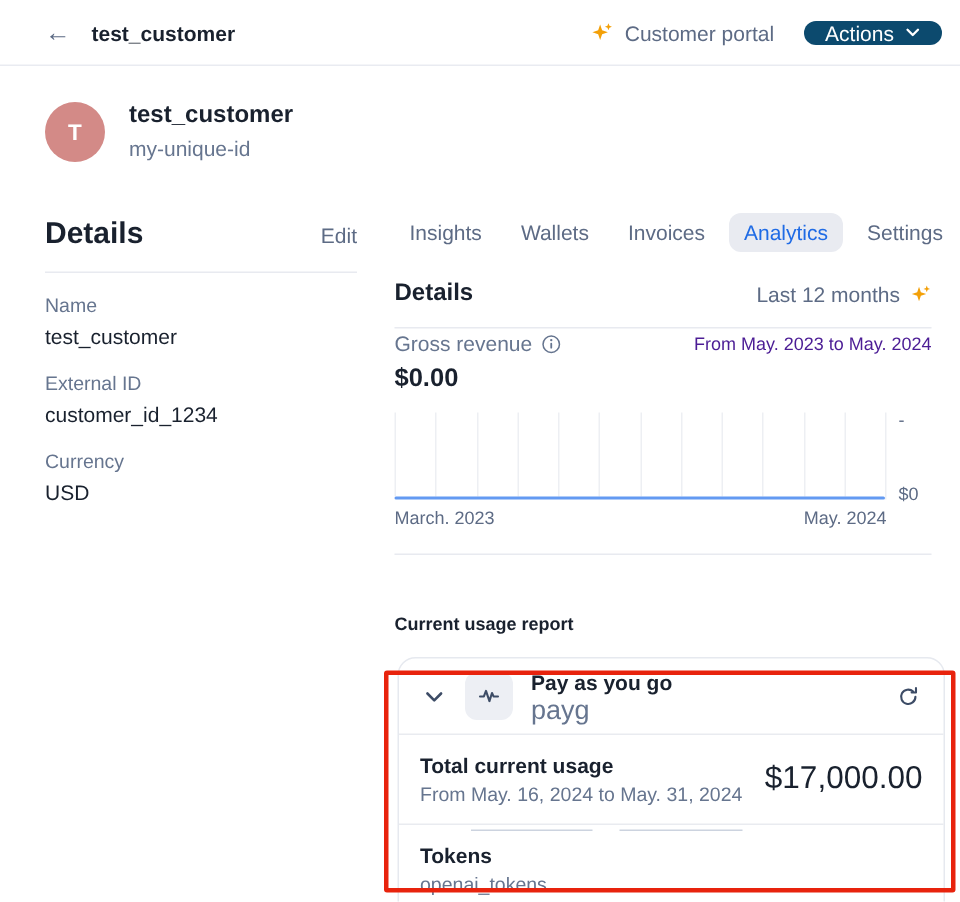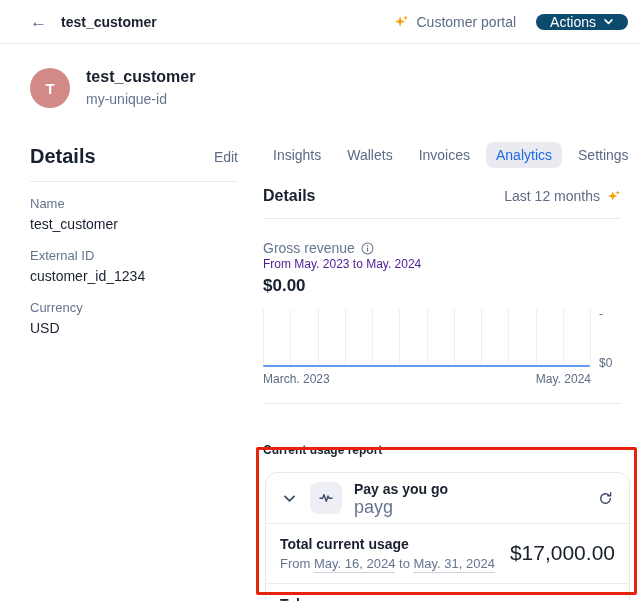--- a/index.html
+++ b/index.html
@@ -61,21 +61,21 @@
     cursor: pointer; white-space: nowrap;
   }
   .tab.active { background: #e9ebf1; color: #1f6be5; }
 
   .insights-head { margin-top: 19px; display: flex; align-items: center; justify-content: space-between; }
   .insights-title { font-size: 16px; font-weight: bold; }
   .period-selector { display: flex; align-items: center; gap: 7px; font-size: 14px; color: #5d6b85; cursor: pointer; }
 
   .insights-divider { margin-top: 13px; border-top: 1px solid #e8eaf0; }
 
-  .gross-head { margin-top: 21px; display: flex; align-items: flex-start; justify-content: space-between; flex-direction: column; }
+  .gross-head { margin-top: 2px; display: flex; align-items: flex-start; justify-content: space-between; }
   .gross-label { display: flex; align-items: center; gap: 6px; font-size: 14px; color: #66758f; }
   .gross-range { font-size: 12px; color: #4c1d95; padding-top: 1px; }
   .gross-value { margin-top: 5px; font-size: 17px; font-weight: bold; color: #19212e; }
 
   .chart-row { margin-top: 13px; display: flex; }
   .chart-area {
     position: relative; width: 328px; height: 58px;
     border-right: 1px solid #edeff3;
   }
   .chart-grid { display: flex; height: 56px; }
@@ -108,21 +108,21 @@
     display: flex; align-items: center; justify-content: center; margin-left: 12px;
   }
   .plan-texts { margin-left: 12px; }
   .plan-name { font-size: 14px; font-weight: bold; line-height: 17px; }
   .plan-code { font-size: 18px; color: #66758f; line-height: 16px; margin-top: 1px; }
   .refresh-btn { margin-left: auto; display: flex; align-items: center; justify-content: center; width: 20px; height: 20px; cursor: pointer; }
   .card-divider { border-top: 1px solid #e9ebf0; }
   .card-row { display: flex; align-items: flex-start; justify-content: space-between; padding: 11px 14px; }
   .row-title { font-size: 14px; font-weight: bold; line-height: 18px; }
   .row-sub { font-size: 13px; color: #66758f; line-height: 17px; margin-top: 2px; }
-  .row-sub .ul { border-bottom: 1px solid #ccd3df; padding-bottom: 1px; }
+  .row-sub .ul { border-bottom: 1px solid #ccd3df; padding-bottom: 16px; }
   .row-amount { font-size: 21px; color: #19212e; padding-top: 6px; }
 
   
   .annotation-rect {
     position: absolute; left: 256px; top: 447px; width: 381px; height: 148px;
     border: 3px solid #e8230d; border-radius: 2px;
     pointer-events: none; z-index: 10;
   }
 
   .icon-svg { display: block; }

